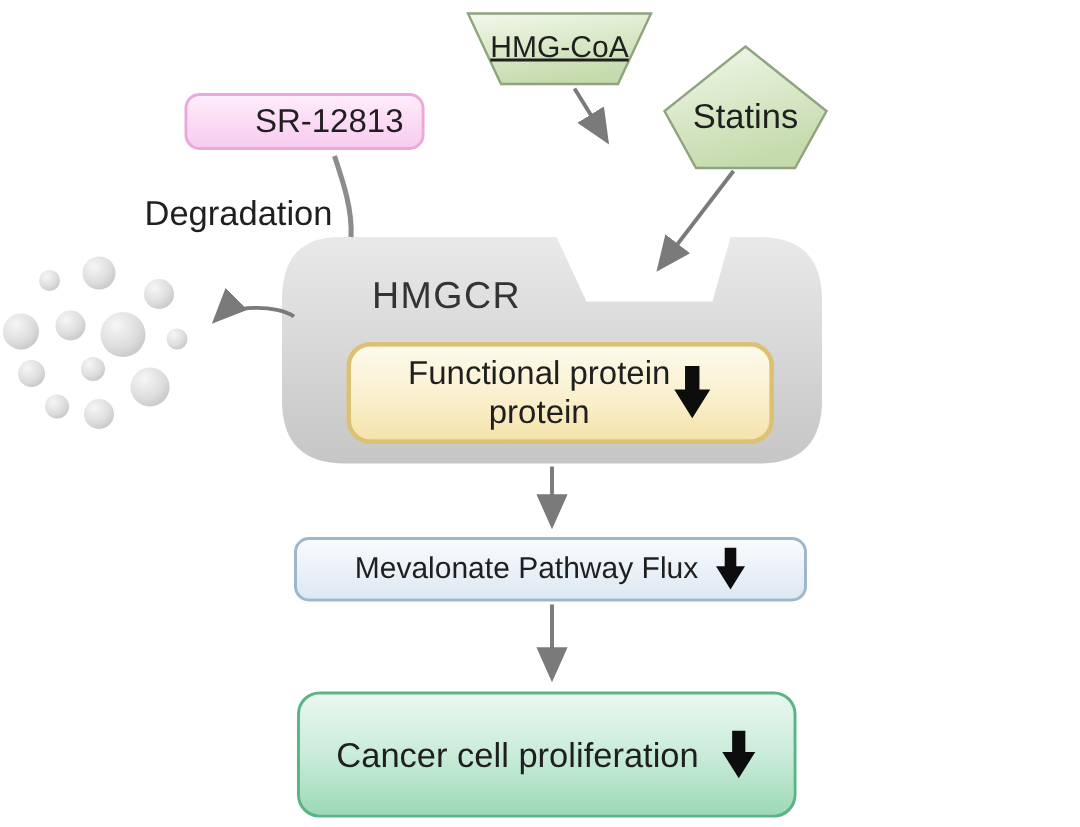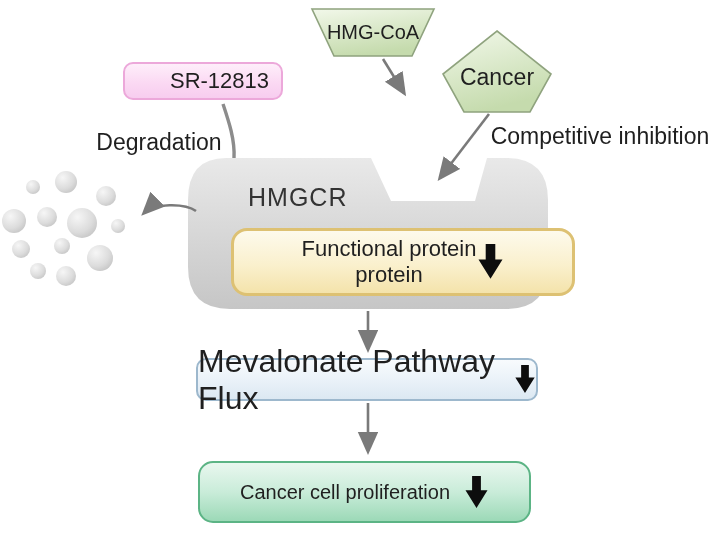--- a/index.html
+++ b/index.html
@@ -3,46 +3,46 @@
 <meta charset="utf-8">
 <style>
   html,body{margin:0;padding:0;background:#ffffff;}
   .stage{
     position:relative;width:720px;height:551px;background:#ffffff;overflow:hidden;
     font-family:"Liberation Sans","DejaVu Sans",sans-serif;color:#1f1f1f;
   }
   .layer{position:absolute;left:0;top:0;width:720px;height:551px;}
   .lbl{position:absolute;white-space:nowrap;color:#1f1f1f;}
   .lbl.center{transform:translateX(-50%);text-align:center;}
-  .lbl-hmgcoa{font-size:20px;}
+  .lbl-hmgcoa{font-size:20px;text-decoration:underline;}
   .lbl-statins{font-size:23px;}
   .lbl-degradation{font-size:23px;}
   .lbl-competitive{font-size:23px;}
   .lbl-hmgcr{font-size:25px;color:#333;letter-spacing:1px;}
   .node{position:absolute;display:flex;align-items:center;justify-content:center;box-sizing:border-box;}
   .box-pink{
     left:123px;top:62px;width:160px;height:38px;border-radius:10px;
     background:linear-gradient(180deg,#feeefa 0%,#fbd9f3 55%,#f7cdef 100%);
     border:2px solid #eca8da;font-size:22px;padding-left:33px;
   }
   .box-yellow{
-    left:231px;top:228px;width:344px;height:68px;border-radius:16px;
+    left:231px;top:228px;width:285px;height:68px;border-radius:16px;
     background:linear-gradient(180deg,#fdfaec 0%,#faf0cd 55%,#f4e3ab 100%);
     border:3px solid #ddc173;gap:1px;
   }
   .box-yellow .txt{font-size:22px;line-height:1.2;text-align:center;}
   .box-blue{
     left:196px;top:358px;width:342px;height:43px;border-radius:10px;
     background:linear-gradient(180deg,#f8fbfd 0%,#e9f1f8 55%,#dce8f2 100%);
-    border:2px solid #9db8cd;gap:10px;font-size:32px;
+    border:2px solid #9db8cd;gap:10px;font-size:20px;
   }
   .box-green{
-    left:198px;top:461px;width:333px;height:62px;border-radius:15px;
+    left:198px;top:461px;width:333px;height:84px;border-radius:15px;
     background:linear-gradient(180deg,#e9f7ef 0%,#c9ecd9 50%,#9cd9b7 100%);
-    border:2px solid #5cb485;gap:14px;font-size:20px;
+    border:2px solid #5cb485;gap:14px;font-size:23px;
   }
   .down-arrow{flex:0 0 auto;display:block;}
 </style>
 </head>
 <body>
 
 <div class="stage">
 
   <svg class="layer" viewBox="0 0 720 551" aria-hidden="true">
     <defs>
@@ -90,23 +90,22 @@
 
     <line x1="383" y1="59" x2="404" y2="93" stroke="#7a7a7a" stroke-width="2.6" marker-end="url(#ah)"></line>
     <line x1="489" y1="114" x2="440" y2="178" stroke="#7a7a7a" stroke-width="2.6" marker-end="url(#ah)"></line>
     <path d="M 223 104 C 229 122 235 140 234 158" fill="none" stroke="#8c8c8c" stroke-width="3.4"></path>
     <path d="M 196 211 C 185 203 154 203 144 213" fill="none" stroke="#7a7a7a" stroke-width="2.6" marker-end="url(#ah)"></path>
     <line x1="368" y1="311" x2="368" y2="349" stroke="#7a7a7a" stroke-width="2.6" marker-end="url(#ah)"></line>
     <line x1="368" y1="403" x2="368" y2="451" stroke="#7a7a7a" stroke-width="2.6" marker-end="url(#ah)"></line>
   </svg>
 
   <div class="lbl center lbl-hmgcoa" style="left:373px;top:21px;">HMG-CoA</div>
-  <div class="lbl center lbl-statins" style="left:497px;top:64px;">Cancer</div>
+  <div class="lbl center lbl-statins" style="left:497px;top:64px;">Statins</div>
   <div class="lbl center lbl-degradation" style="left:119px;top:129px;margin-left:40px;">Degradation</div>
-  <div class="lbl center lbl-competitive" style="left:600px;top:123px;">Competitive inhibition</div>
   <div class="lbl lbl-hmgcr" style="left:248px;top:183px;text-align:center;">HMGCR</div>
 
   <div class="node box-pink">
     <span>SR-12813</span>
   </div>
 
   <div class="node box-yellow">
     <span class="txt"><span>Functional protein</span><br><span>protein</span></span>
     <svg class="down-arrow" width="27" height="36" viewBox="0 0 22 30">
       <path d="M7 0 H15 V13 H21 L11 29 L1 13 H7 Z" fill="#0d0d0d"></path>

